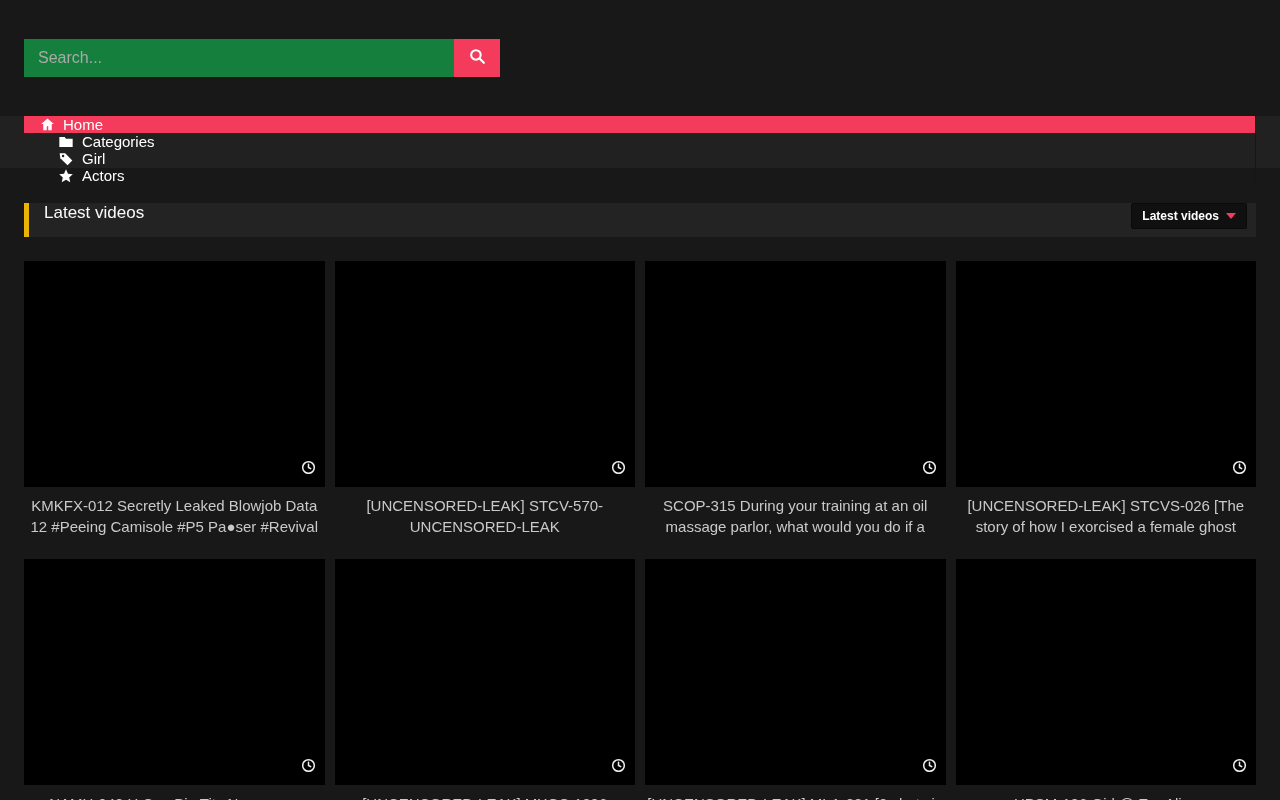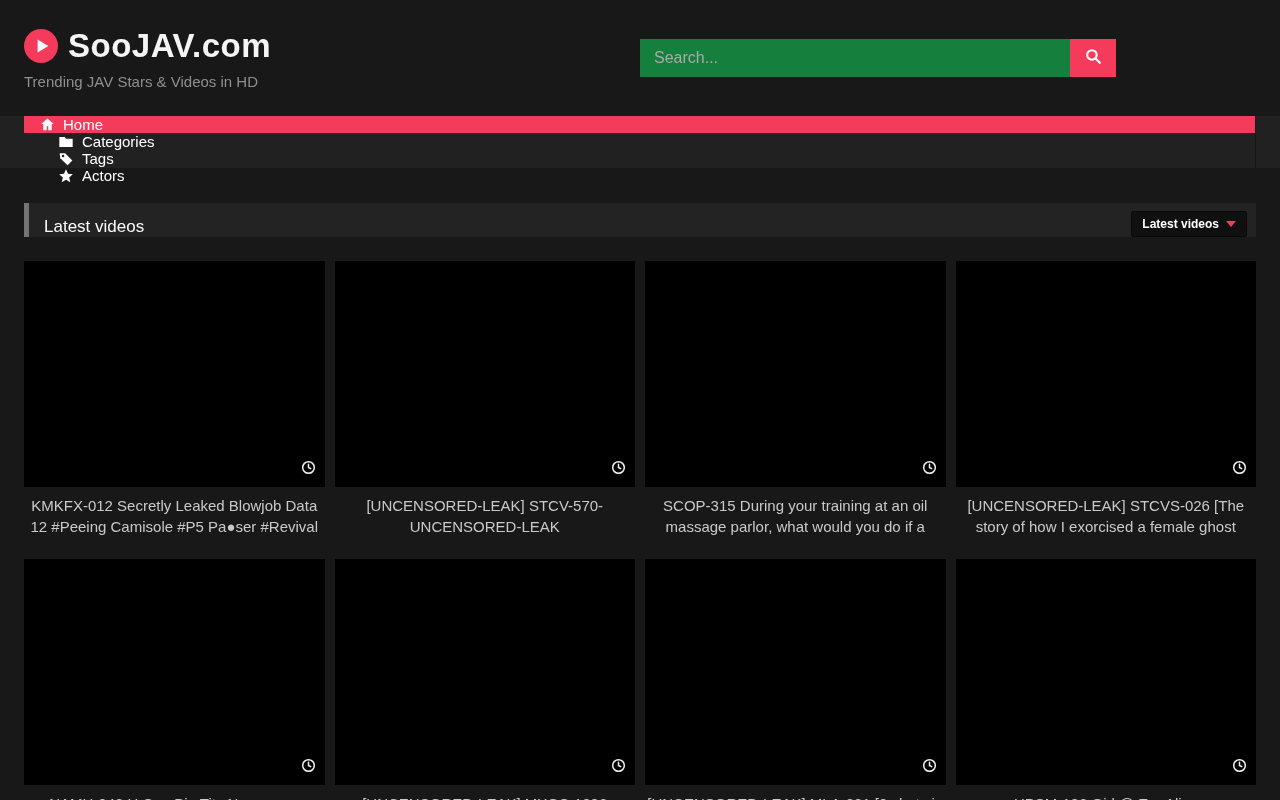--- a/index.html
+++ b/index.html
@@ -42,22 +42,22 @@
     border-right: 1px solid #161616;
     font-size: 15px; color: #fff;
   }
   .main-nav li.active { background: #f43b5c; padding: 0 16px; }
   .main-nav li svg { display: block; }
 
   
   main { margin-top: 35px; }
   .section-bar {
     height: 34px; background: #232323;
-    border-left: 5px solid #737373;
-    display: flex; align-items: flex-end; justify-content: space-between;
+    border-left: 5px solid #eab308;
+    display: flex; align-items: flex-start; justify-content: space-between;
     padding-left: 15px; padding-right: 9px;
   }
   .section-title { font-size: 17px; color: #fafafa; }
   .sort-btn {
     display: flex; align-items: center; gap: 7px;
     background: #101010; border: 1px solid #0a0a0a; cursor: pointer;
     color: #fff; font-size: 12px; font-weight: 700;
     padding: 5px 10px; border-radius: 2px;
     font-family: "Liberation Sans", "DejaVu Sans", sans-serif;
   }
@@ -86,32 +86,20 @@
     text-align: center; cursor: pointer; text-decoration: none;
     display: block; max-height: 41px; overflow: hidden;
     padding: 0 2px;
   }
 </style>
 </head>
 <body>
 
 <header class="site-header">
   <div class="container header-inner">
-    <div class="logo-block">
-      <a class="logo">
-        <span>
-          <svg width="34" height="34" viewBox="0 0 24 24">
-            <circle cx="12" cy="12" r="12" fill="#f43b5c"></circle>
-            <path d="M9.6 7.4 L17.2 12 L9.6 16.6 Z" fill="#ffffff"></path>
-          </svg>
-        </span>
-        <span class="site-name">SooJAV.com</span>
-      </a>
-      <div class="tagline">Trending JAV Stars &amp; Videos in HD</div>
-    </div>
 
     <form class="search-form">
       <input class="search-input" type="text" placeholder="Search..." style="">
       <button class="search-btn" type="button">
         <span>
           <svg width="19" height="19" viewBox="0 0 24 24">
             <circle cx="10" cy="10" r="6" fill="none" stroke="#ffffff" stroke-width="2.6"></circle>
             <line x1="14.6" y1="14.6" x2="20" y2="20" stroke="#ffffff" stroke-width="2.8" stroke-linecap="round"></line>
           </svg>
         </span>
@@ -139,21 +127,21 @@
         </span>
         <span>Categories</span>
       </li>
       <li>
         <span>
           <svg width="16" height="16" viewBox="0 0 24 24" fill="#ffffff">
             <path d="M2.5 3.5h8.2L21.5 14.3 14.3 21.5 3.5 10.7z"></path>
             <circle cx="7.6" cy="7.6" r="1.9" fill="#212121"></circle>
           </svg>
         </span>
-        <span>Tags</span>
+        <span>Girl</span>
       </li>
       <li>
         <span>
           <svg width="16" height="16" viewBox="0 0 24 24" fill="#ffffff">
             <path d="M12 1.8l3 6.7 7.2.7-5.4 4.9 1.6 7.1L12 17.5l-6.4 3.7 1.6-7.1L1.8 9.2 9 8.5z"></path>
           </svg>
         </span>
         <span>Actors</span>
       </li>
     </ul>

